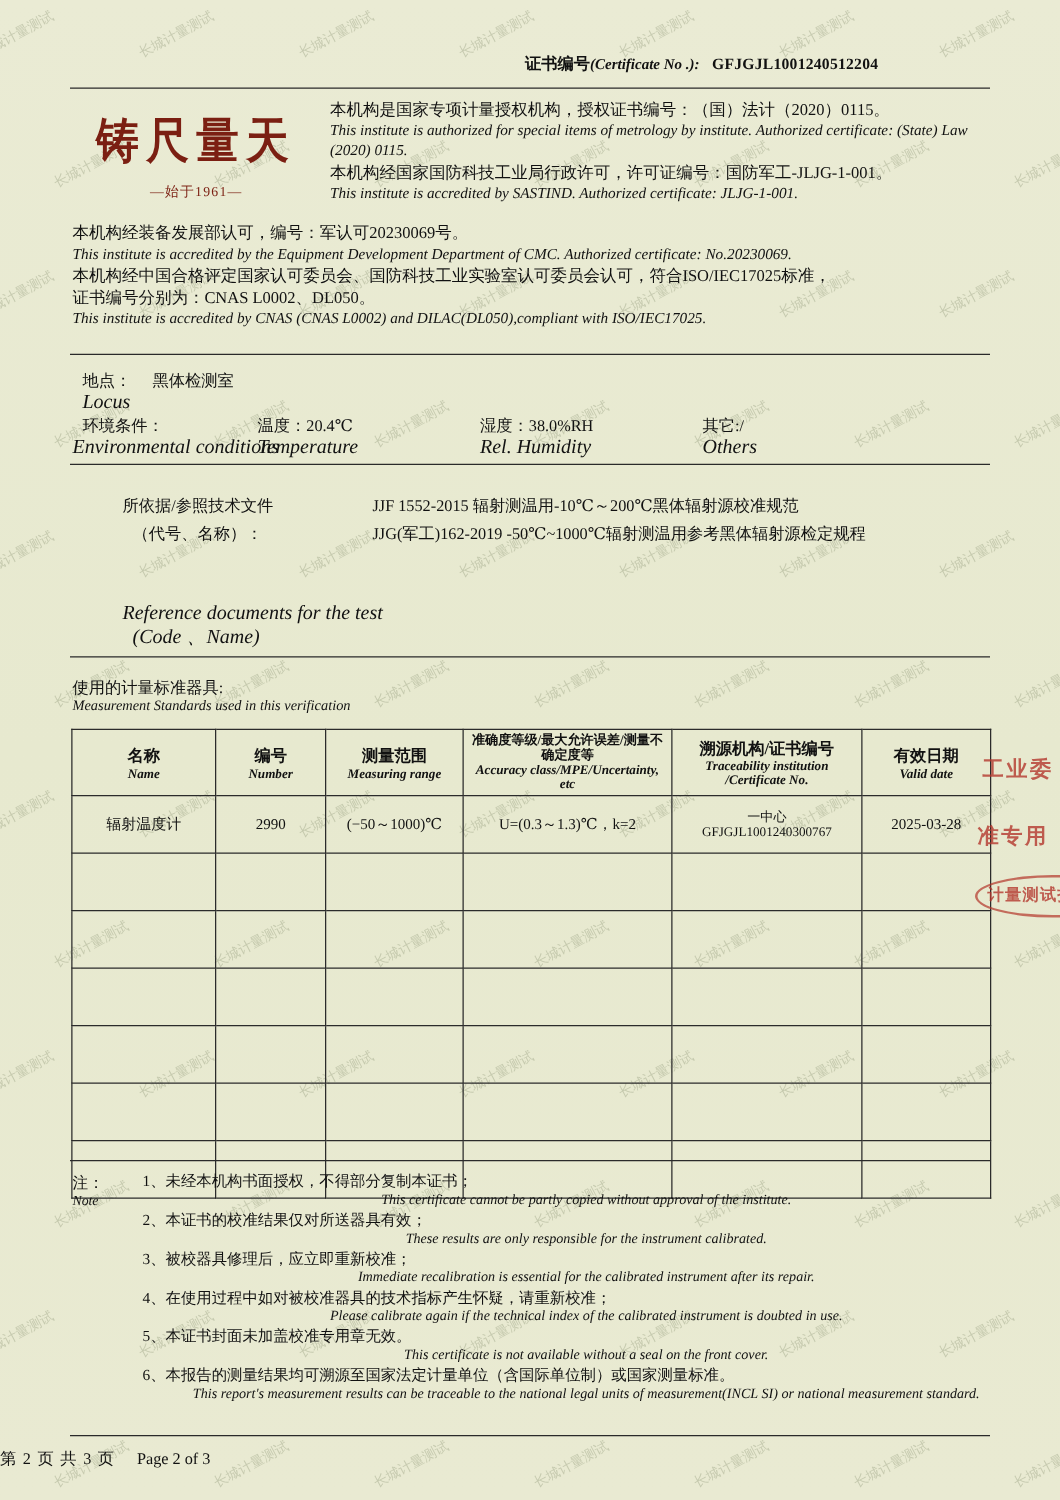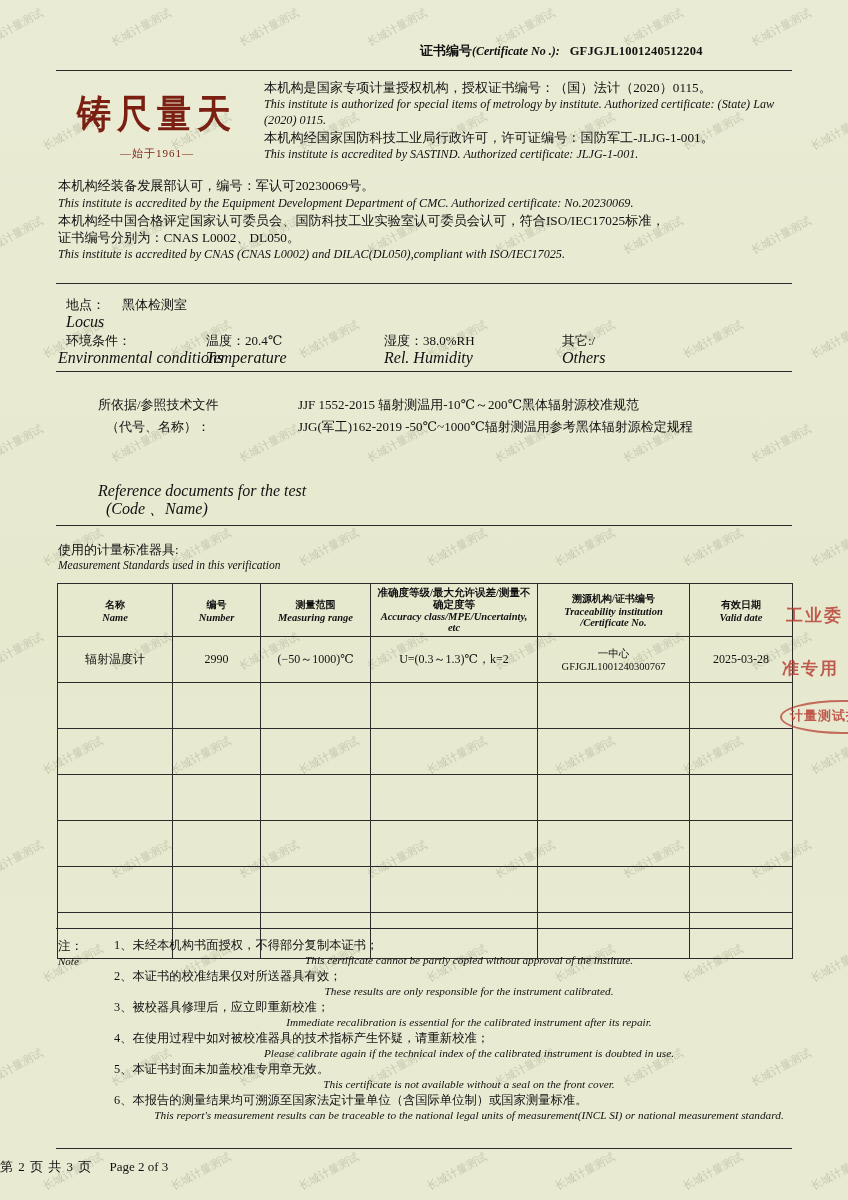--- a/index.html
+++ b/index.html
@@ -142,21 +142,21 @@
   }
   table.std th, table.std td {
     border: 1px solid #2b2b2b;
     text-align: center;
     vertical-align: middle;
     font-size: 12px;
     padding: 2px 3px;
   }
   table.std thead th { height: 48px; }
   table.std tbody td { height: 41px; }
-  table.std .hcn { font-size: 10px; display:block; }
+  table.std .hcn { font-size: 13px; display:block; }
   table.std .hen { font-style: italic; font-size: 10.5px; display:block; }
   table.std .hsm { font-size: 10.5px; display:block; line-height: 12px;}
   .data-cell-sub { font-size: 10.5px; display:block; }
 
   
   .notes {
     position: absolute;
     left: 58px; top: 938px;
     width: 740px;
     font-size: 12px;

